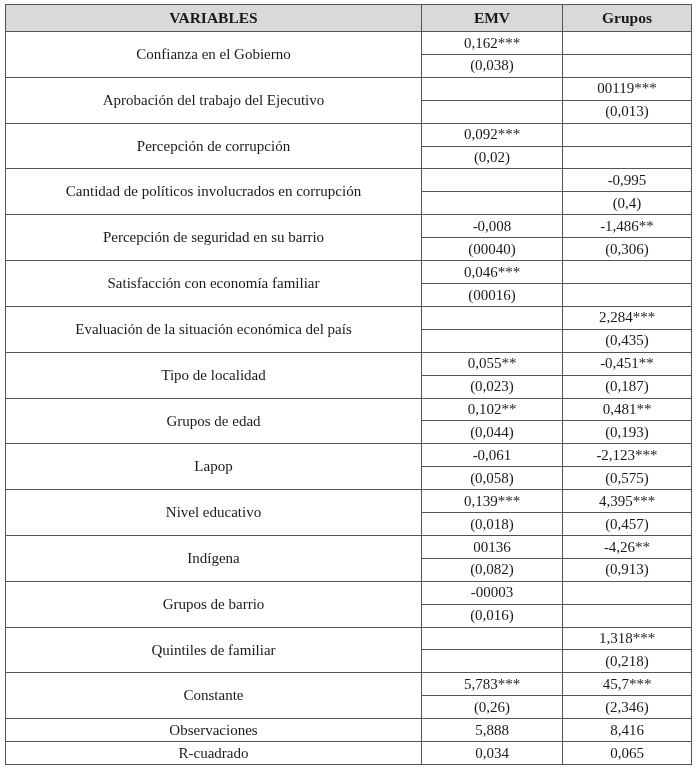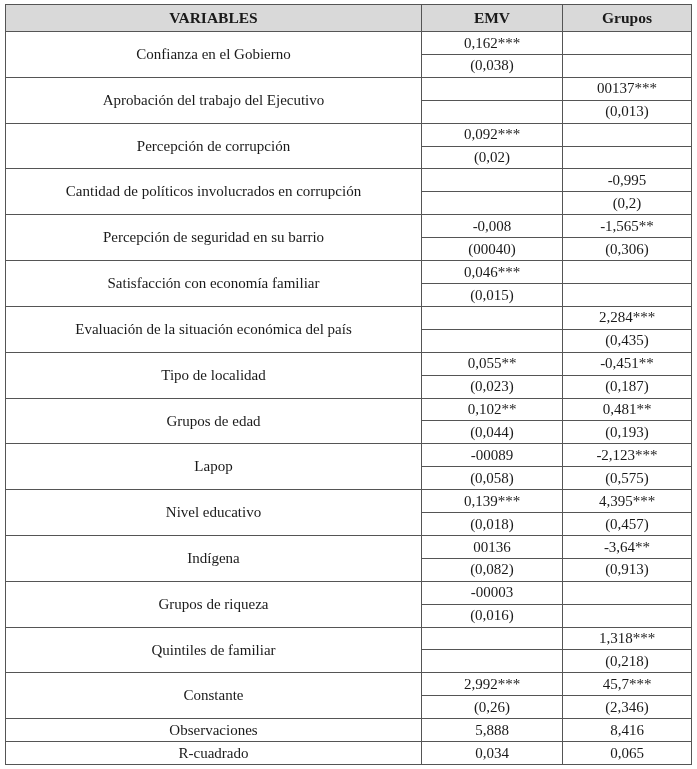--- a/index.html
+++ b/index.html
@@ -67,21 +67,21 @@
           <td class="value-cell">0,162***</td>
           <td class="value-cell"></td>
         </tr>
         <tr>
           <td class="value-cell">(0,038)</td>
           <td class="value-cell"></td>
         </tr>
         <tr>
           <td class="var-cell" rowspan="2">Aprobación del trabajo del Ejecutivo</td>
           <td class="value-cell"></td>
-          <td class="value-cell">00137***</td>
+          <td class="value-cell">00119***</td>
         </tr>
         <tr>
           <td class="value-cell"></td>
           <td class="value-cell">(0,013)</td>
         </tr>
         <tr>
           <td class="var-cell" rowspan="2">Percepción de corrupción</td>
           <td class="value-cell">0,092***</td>
           <td class="value-cell"></td>
         </tr>
@@ -89,38 +89,38 @@
           <td class="value-cell">(0,02)</td>
           <td class="value-cell"></td>
         </tr>
         <tr>
           <td class="var-cell" rowspan="2">Cantidad de políticos involucrados en corrupción</td>
           <td class="value-cell"></td>
           <td class="value-cell">-0,995</td>
         </tr>
         <tr>
           <td class="value-cell"></td>
-          <td class="value-cell">(0,2)</td>
+          <td class="value-cell">(0,4)</td>
         </tr>
         <tr>
           <td class="var-cell" rowspan="2">Percepción de seguridad en su barrio</td>
           <td class="value-cell">-0,008</td>
-          <td class="value-cell">-1,565**</td>
+          <td class="value-cell">-1,486**</td>
         </tr>
         <tr>
           <td class="value-cell">(00040)</td>
           <td class="value-cell">(0,306)</td>
         </tr>
         <tr>
           <td class="var-cell" rowspan="2">Satisfacción con economía familiar</td>
           <td class="value-cell">0,046***</td>
           <td class="value-cell"></td>
         </tr>
         <tr>
-          <td class="value-cell">(0,015)</td>
+          <td class="value-cell">(00016)</td>
           <td class="value-cell"></td>
         </tr>
         <tr>
           <td class="var-cell" rowspan="2">Evaluación de la situación económica del país</td>
           <td class="value-cell"></td>
           <td class="value-cell">2,284***</td>
         </tr>
         <tr>
           <td class="value-cell"></td>
           <td class="value-cell">(0,435)</td>
@@ -138,66 +138,66 @@
           <td class="var-cell" rowspan="2">Grupos de edad</td>
           <td class="value-cell">0,102**</td>
           <td class="value-cell">0,481**</td>
         </tr>
         <tr>
           <td class="value-cell">(0,044)</td>
           <td class="value-cell">(0,193)</td>
         </tr>
         <tr>
           <td class="var-cell" rowspan="2">Lapop</td>
-          <td class="value-cell">-00089</td>
+          <td class="value-cell">-0,061</td>
           <td class="value-cell">-2,123***</td>
         </tr>
         <tr>
           <td class="value-cell">(0,058)</td>
           <td class="value-cell">(0,575)</td>
         </tr>
         <tr>
           <td class="var-cell" rowspan="2">Nivel educativo</td>
           <td class="value-cell">0,139***</td>
           <td class="value-cell">4,395***</td>
         </tr>
         <tr>
           <td class="value-cell">(0,018)</td>
           <td class="value-cell">(0,457)</td>
         </tr>
         <tr>
           <td class="var-cell" rowspan="2">Indígena</td>
           <td class="value-cell">00136</td>
-          <td class="value-cell">-3,64**</td>
+          <td class="value-cell">-4,26**</td>
         </tr>
         <tr>
           <td class="value-cell">(0,082)</td>
           <td class="value-cell">(0,913)</td>
         </tr>
         <tr>
-          <td class="var-cell" rowspan="2">Grupos de riqueza</td>
+          <td class="var-cell" rowspan="2">Grupos de barrio</td>
           <td class="value-cell">-00003</td>
           <td class="value-cell"></td>
         </tr>
         <tr>
           <td class="value-cell">(0,016)</td>
           <td class="value-cell"></td>
         </tr>
         <tr>
           <td class="var-cell" rowspan="2">Quintiles de familiar</td>
           <td class="value-cell"></td>
           <td class="value-cell">1,318***</td>
         </tr>
         <tr>
           <td class="value-cell"></td>
           <td class="value-cell">(0,218)</td>
         </tr>
         <tr>
           <td class="var-cell" rowspan="2">Constante</td>
-          <td class="value-cell">2,992***</td>
+          <td class="value-cell">5,783***</td>
           <td class="value-cell">45,7***</td>
         </tr>
         <tr>
           <td class="value-cell">(0,26)</td>
           <td class="value-cell">(2,346)</td>
         </tr>
         <tr>
           <td class="var-cell value-cell">Observaciones</td>
           <td class="value-cell">5,888</td>
           <td class="value-cell">8,416</td>

